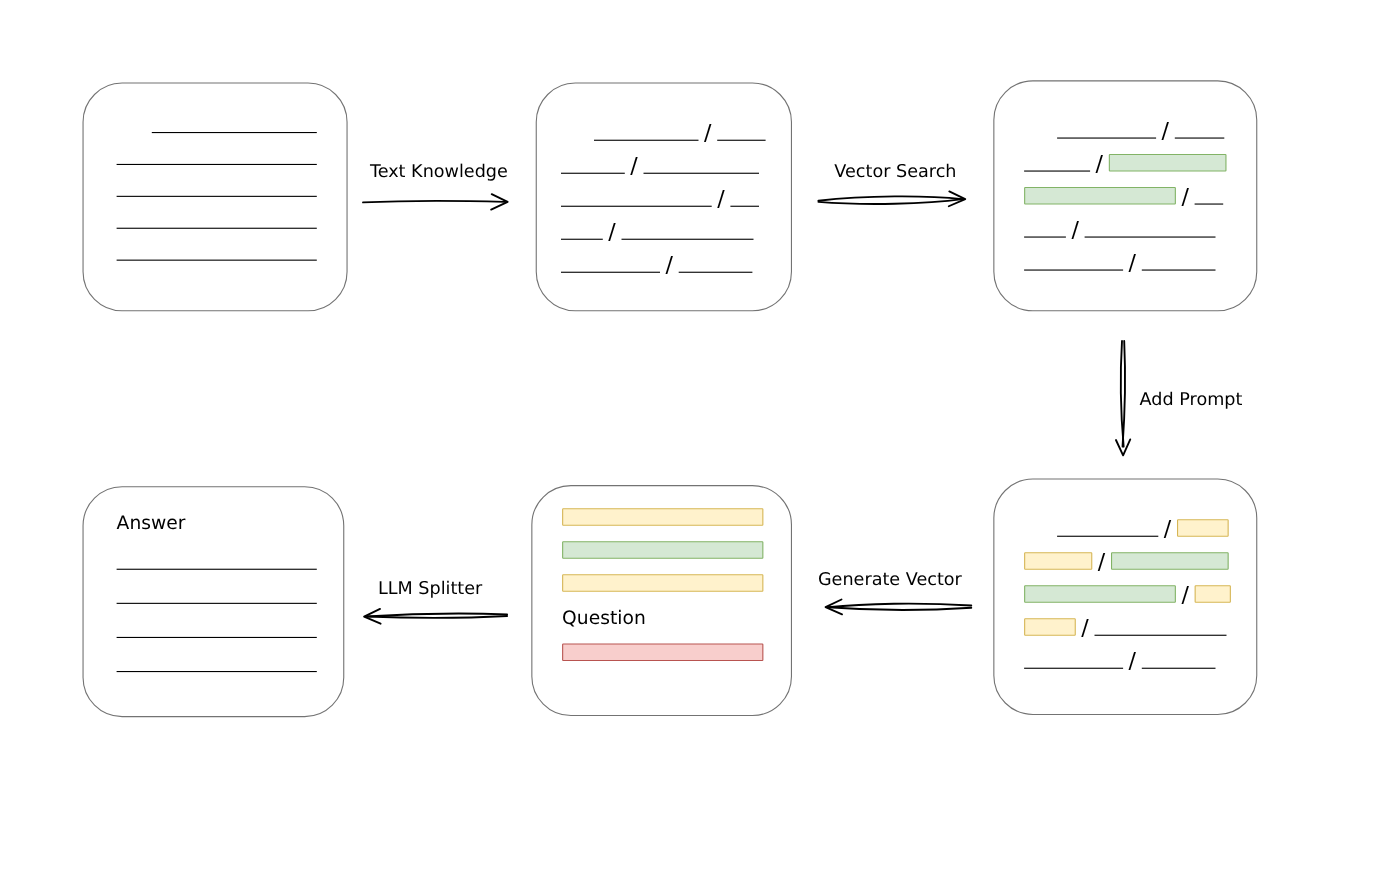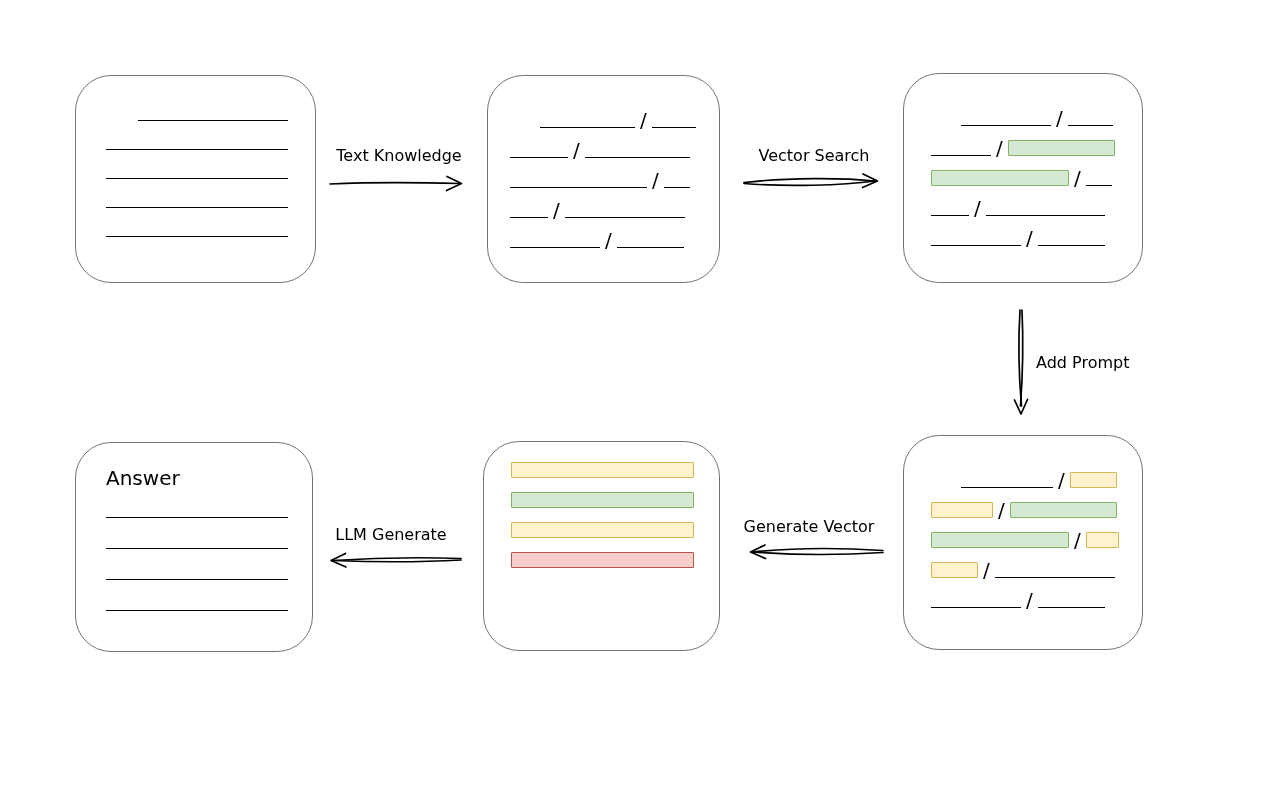--- a/index.html
+++ b/index.html
@@ -27,21 +27,21 @@
   #vector-rows, #context-rows { padding-left:27px; }
   .seg-row  { display:flex; align-items:flex-end; height:30px; }
   .seg-line { height:0; border-bottom:1.6px solid var(--line,#000); }
   .slash    { font-size:20px; line-height:20px; margin:0 5px -2px 5px; }
   .chip     { height:16px; box-sizing:border-box; border:1.2px solid; border-radius:1px; }
   .chip.green  { background:var(--green-fill,#d5e8d4);  border-color:var(--green-border,#82b366); }
   .chip.yellow { background:var(--yellow-fill,#fff2cc); border-color:var(--yellow-border,#d6b656); }
   .chip.red    { background:var(--red-fill,#f8cecc);    border-color:var(--red-border,#b85450); }
 
   .prompt-content { padding:20px 0 0 27px; }
-  .node-title { font-size:20px; height:24px; }
+  .node-title { font-size:17px; height:24px; }
   .prompt-content .node-title { margin-bottom:9px; }
   .bar { width:183px; height:16px; box-sizing:border-box; border:1.2px solid; margin-bottom:14px; border-radius:1px; }
   #question-bars .bar { margin-bottom:0; }
 
   .answer-content { padding:23px 0 0 30px; }
   .answer-content .node-title { margin-bottom:27px; }
   .ans-line { width:182px; height:0; border-bottom:1.6px solid var(--line,#000); margin-bottom:30px; }
 
   .arrow-label { position:absolute; font-size:16px; text-align:center; white-space:nowrap; }
   #label-text-splitter   { left:330px;  top:146px; width:138px; }
@@ -165,20 +165,21 @@
       </div>
   </div>
 
   <div class="node" id="node-prompt">
     <div class="prompt-content">
       <div id="knowledge-bars">
           <div class="bar chip yellow"></div>
           <div class="bar chip green"></div>
           <div class="bar chip yellow"></div>
         </div>
+      <div class="node-title">Question</div>
       <div id="question-bars">
           <div class="bar chip red"></div>
         </div>
     </div>
   </div>
 
   <div class="node" id="node-answer">
     <div class="answer-content">
       <div class="node-title">Answer</div>
       <div id="answer-lines">
@@ -210,20 +211,20 @@
     <path d="M6.5 92 L13 106 L19.5 91.5"></path>
   </svg>
 
   <div class="arrow-label" id="label-generate-prompt">Generate Vector</div>
   <svg class="arrow" id="arrow-generate-prompt" width="150" height="26">
     <path d="M147 12.5 C 100 9.5, 50 10.5, 17 14"></path>
     <path d="M147 14.5 C 100 17.5, 50 16.5, 17 14"></path>
     <path d="M29 7 L14.5 14 L29.5 20.5"></path>
   </svg>
 
-  <div class="arrow-label" id="label-llm-response">LLM Generate</div>
+  <div class="arrow-label" id="label-llm-response">LLM Splitter</div>
   <svg class="arrow" id="arrow-llm-response" width="148" height="26">
     <path d="M145 12.5 C 100 11, 55 12, 17 14.5"></path>
     <path d="M145 14 C 100 16.5, 55 16, 17 14.5"></path>
     <path d="M29.5 7.5 L15 14.5 L30 21"></path>
   </svg>
 
 </div>
 
 </body></html>

